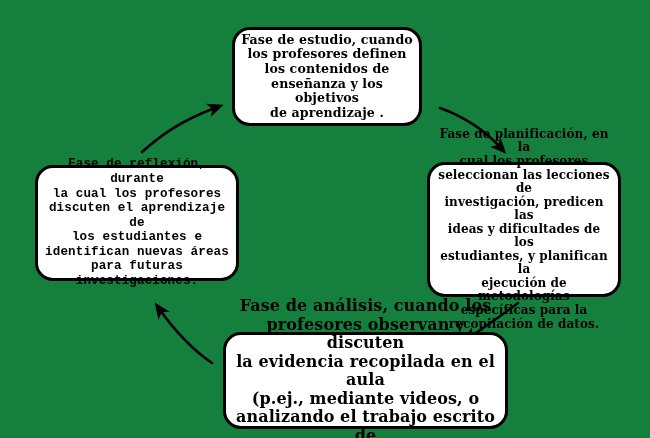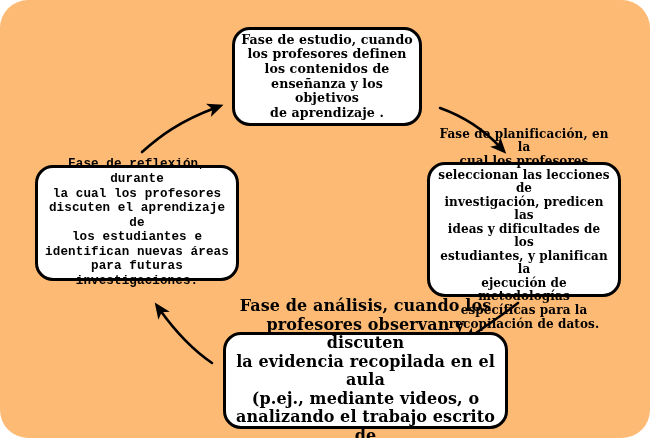--- a/index.html
+++ b/index.html
@@ -4,24 +4,23 @@
 <style>
   html, body {
     margin: 0;
     padding: 0;
     background: #ffffff;
   }
   #canvas {
     position: relative;
     width: 650px;
     height: 438px;
-    background: #fdba74;
+    background: #15803d;
     overflow: hidden;
     font-family: "DejaVu Serif", "Liberation Serif", serif;
-    border-radius: 28px;
   }
   .node {
     position: absolute;
     box-sizing: border-box;
     background: #ffffff;
     border: 3px solid #000000;
     border-radius: 18px;
     display: flex;
     align-items: center;
     justify-content: center;

